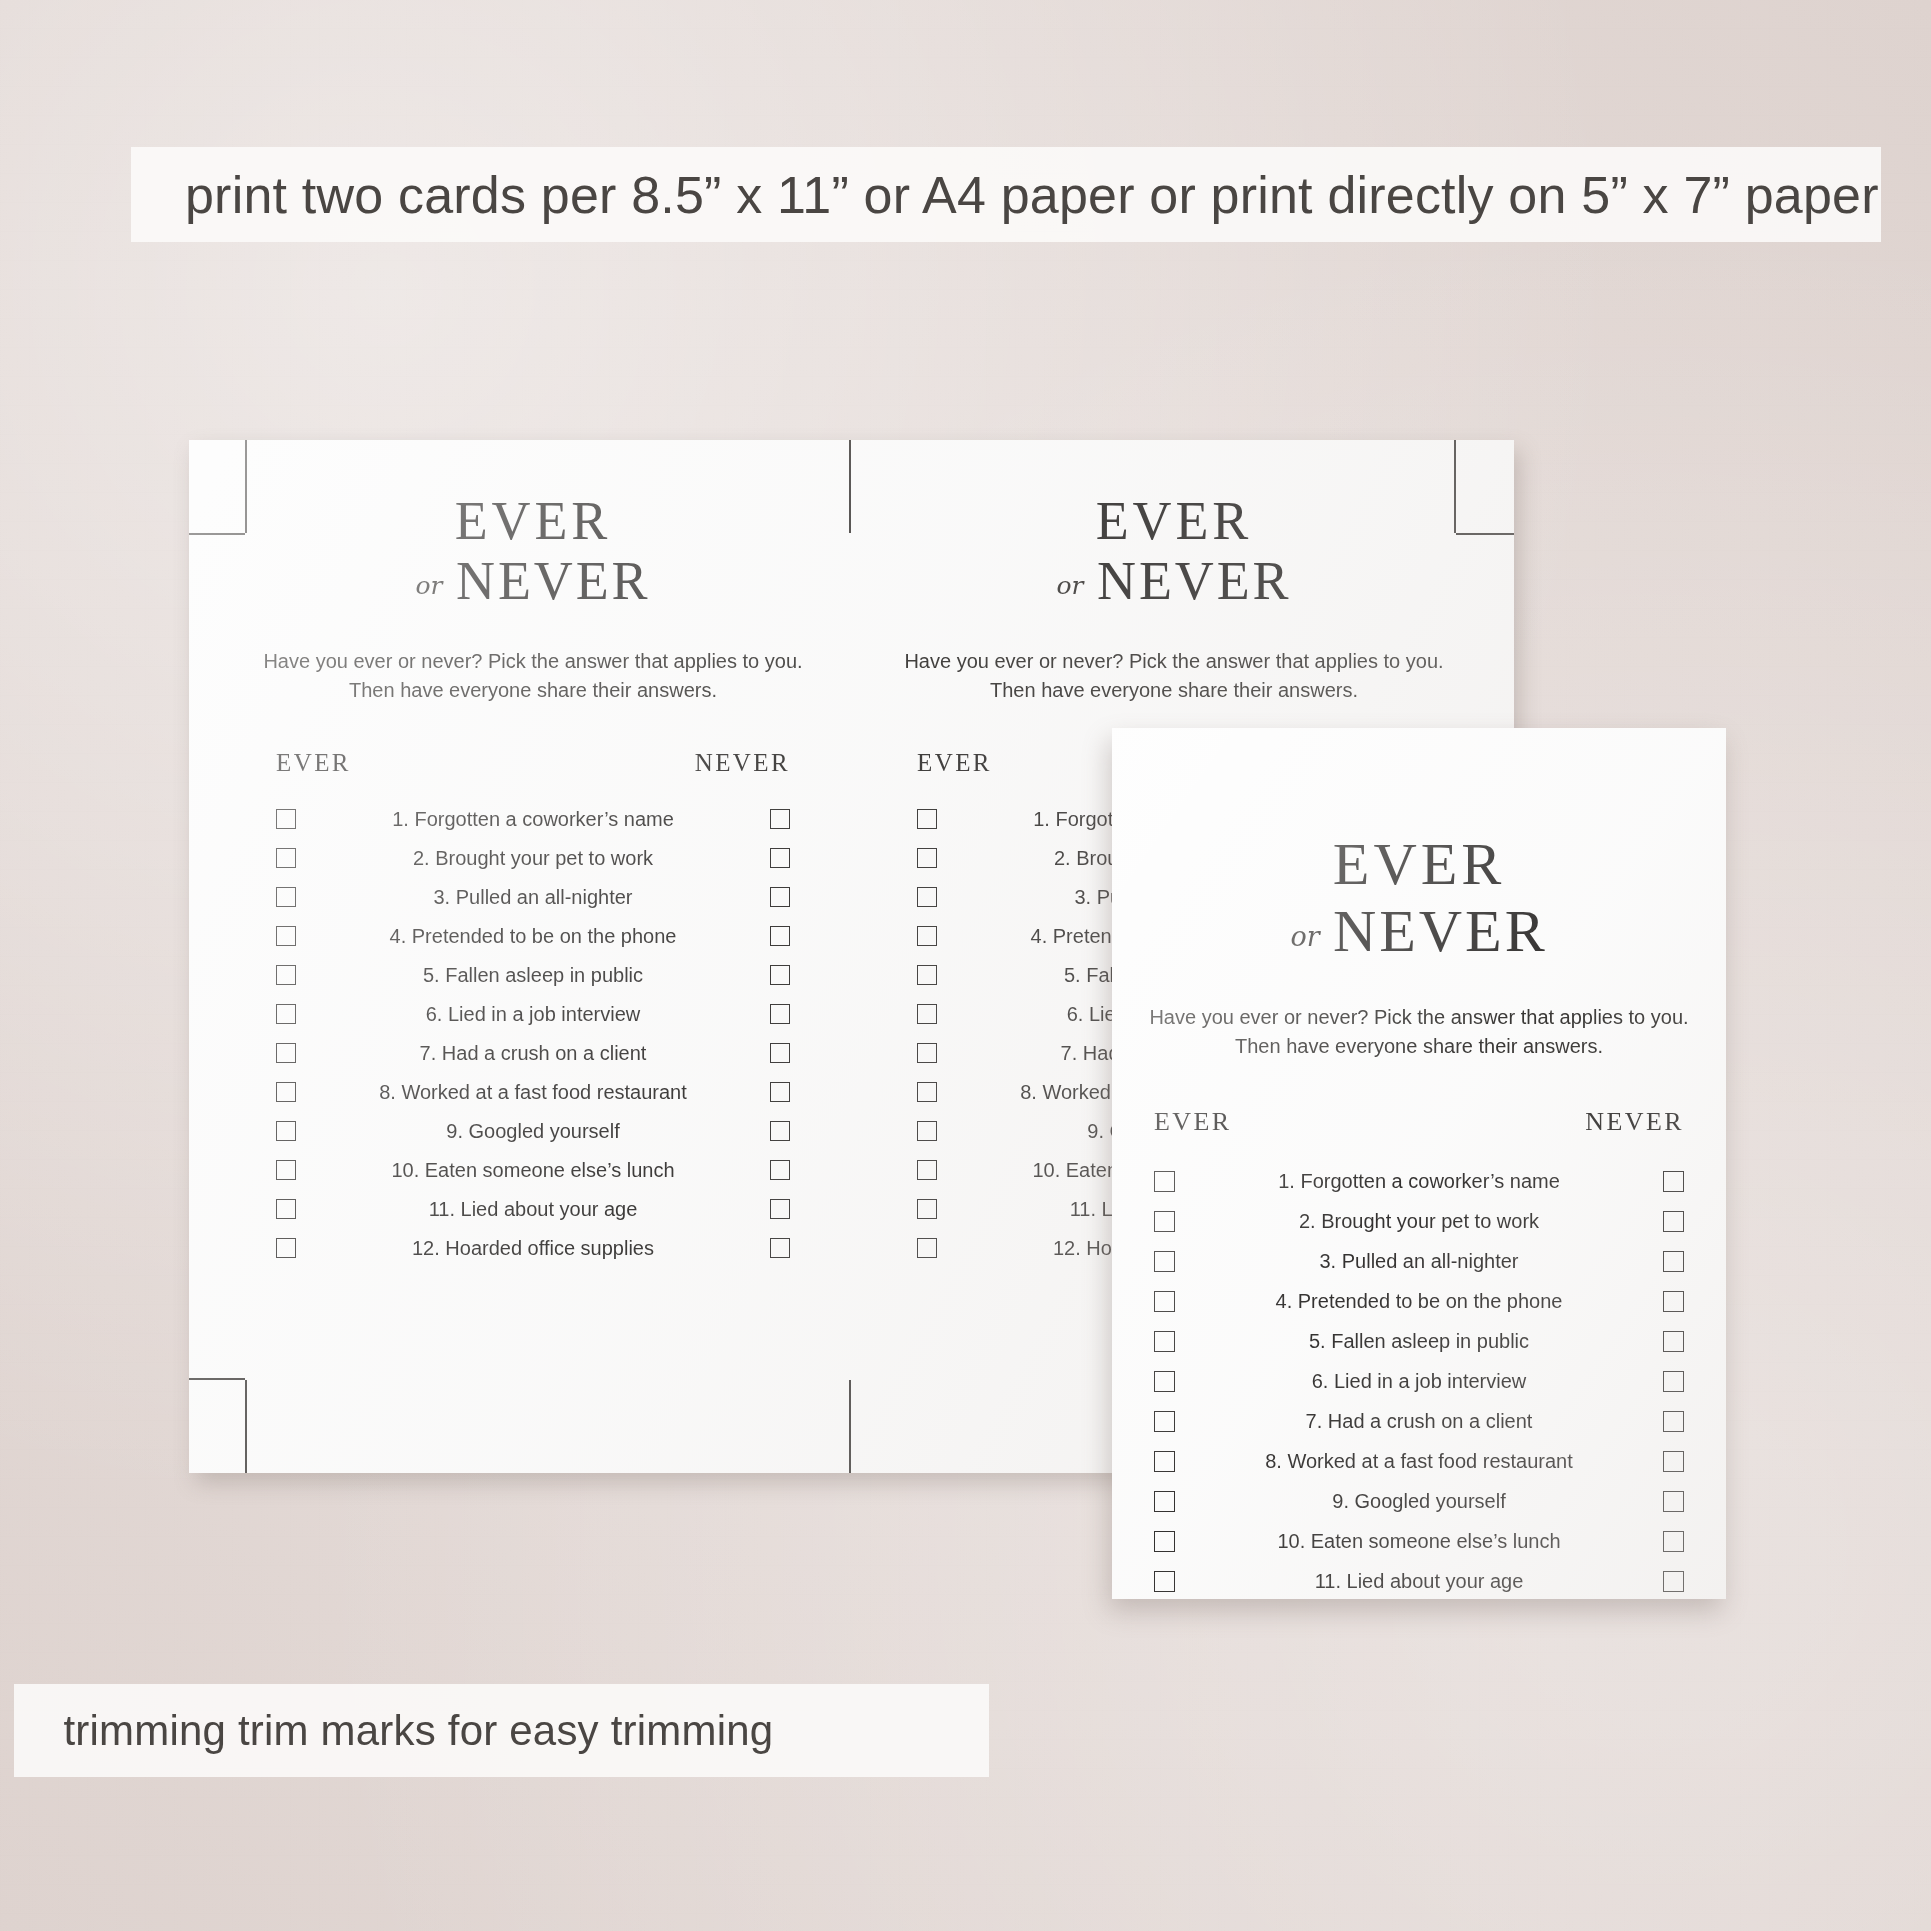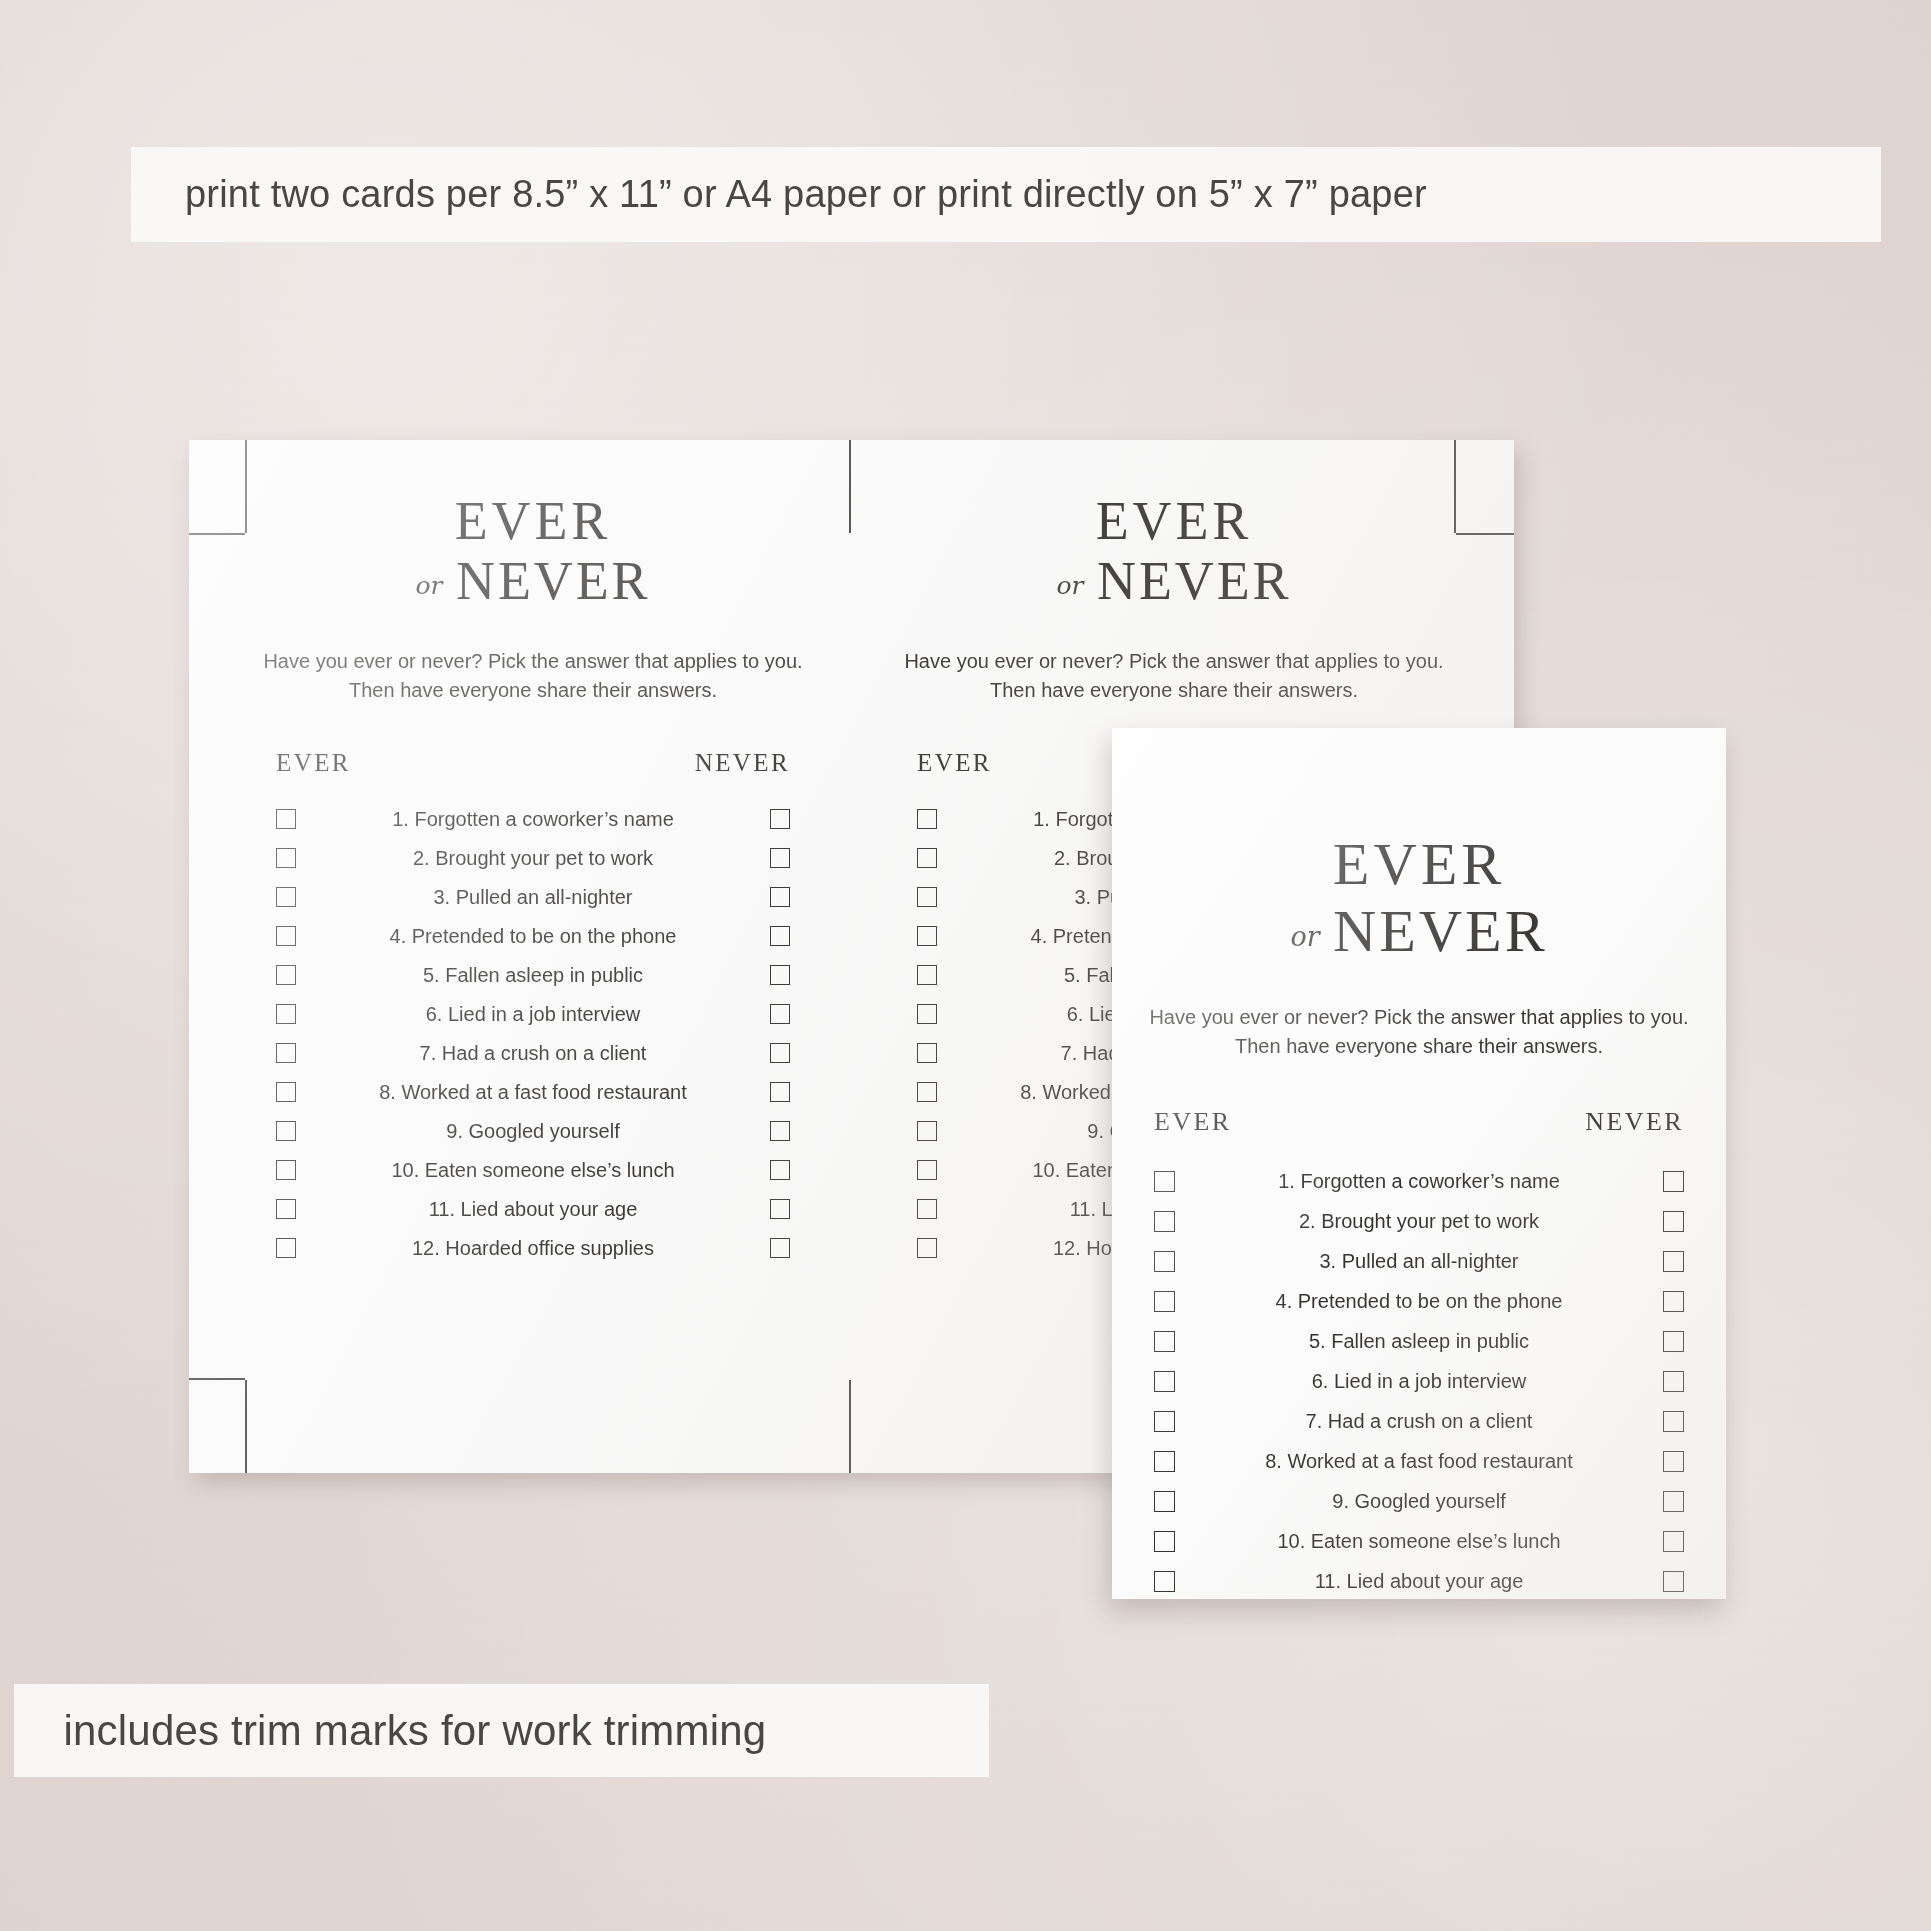--- a/index.html
+++ b/index.html
@@ -40,21 +40,21 @@
     color: #4a4643;
     font-weight: 400;
     letter-spacing: 0.2px;
   }
   #banner-top {
     left: 131px;
     top: 147px;
     width: 1750px;
     height: 95px;
     padding-left: 54px;
-    font-size: 38px;
+    font-size: 52px;
   }
   #banner-bottom {
     left: 13.5px;
     top: 1684px;
     width: 975px;
     height: 93px;
     padding-left: 50px;
     font-size: 42px;
   }
 
@@ -472,15 +472,15 @@
           <div class="chk"></div>
           <div class="q-text">11. Lied about your age</div>
           <div class="chk"></div>
         </div>
         <div class="q-row"></div>
       </div>
   </div>
 </div>
 
 <div class="banner" id="banner-bottom">
-  <span>includes trim marks for work trimming</span>
+  <span>trimming trim marks for easy trimming</span>
 </div>
 
 
 </body></html>

